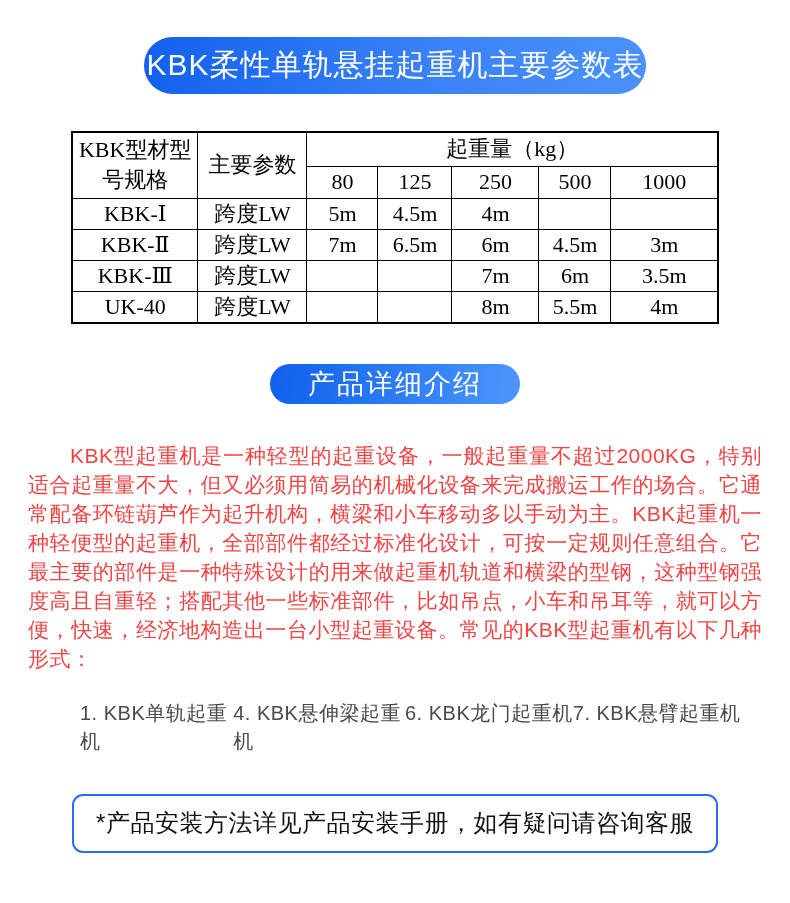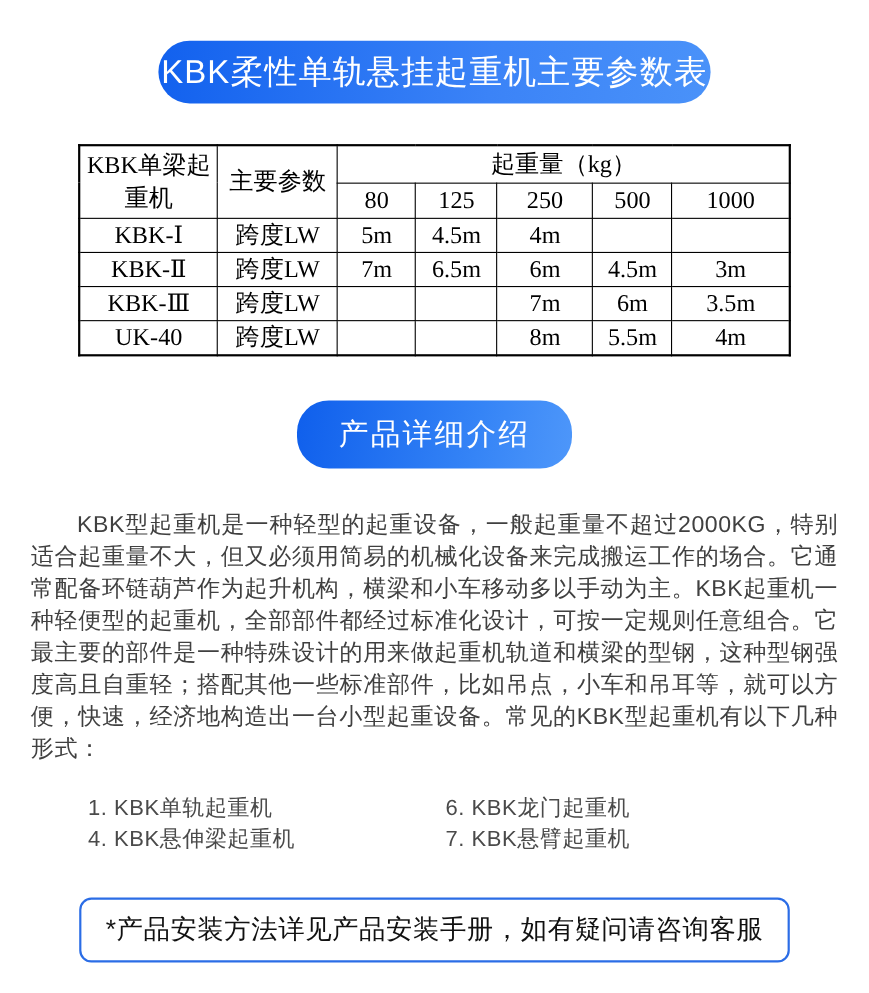--- a/index.html
+++ b/index.html
@@ -39,44 +39,44 @@
     font-weight: normal; text-align: center; vertical-align: middle;
     font-size: 22px; padding: 0;
   }
   tr.hrow1 th { height: 34px; }
   tr.hrow2 th { height: 32px; }
   table.params tbody td { height: 30px; }
   th.span-title { font-size: 23px; }
 
   
   .section-btn {
-    width: 250px; height: 62px;
+    width: 250px; height: 40px;
     margin: 40px auto 0;
     border-radius: 29px;
     background: linear-gradient(100deg, #0f5fec 0%, #3584f6 65%, #4e97fa 100%);
     display: flex; align-items: center; justify-content: center;
   }
   .section-btn span { color: #ffffff; font-size: 27px; letter-spacing: 2px; }
 
   
   .intro {
     margin: 37px 28px 0;
     font-size: 21px; line-height: 29px;
-    color: #404040;
+    color: #ef4444;
     text-align: justify;
     text-indent: 2em;
     letter-spacing: 0.5px;
   }
 
   
   .crane-list {
     display: flex;
     margin: 26px 0 0 80px;
   }
-  .crane-col { display: flex; flex-direction: column; }
+  .crane-col { display: flex; flex-direction: row; }
   .crane-col.left { width: 325px; }
   .list-item {
     font-size: 20px; line-height: 28px; color: #4a4a4a;
     letter-spacing: 0.5px;
   }
 
   
   .footer-box {
     width: 646px; height: 59px;
     margin: 39px auto 0;
@@ -101,21 +101,21 @@
       <col style="width:126px">
         <col style="width:109px">
       <col style="width:71px">
         <col style="width:74px">
         <col style="width:87px">
       <col style="width:72px">
         <col style="width:107px">
     </colgroup>
     <thead>
       <tr class="hrow1">
-        <th rowspan="2">KBK单梁起重机</th>
+        <th rowspan="2">KBK型材型号规格</th>
         <th rowspan="2">主要参数</th>
         <th colspan="5" class="span-title">起重量（kg）</th>
       </tr>
       <tr class="hrow2">
           <th>80</th>
           <th>125</th>
           <th>250</th>
           <th>500</th>
           <th>1000</th>
         </tr>

